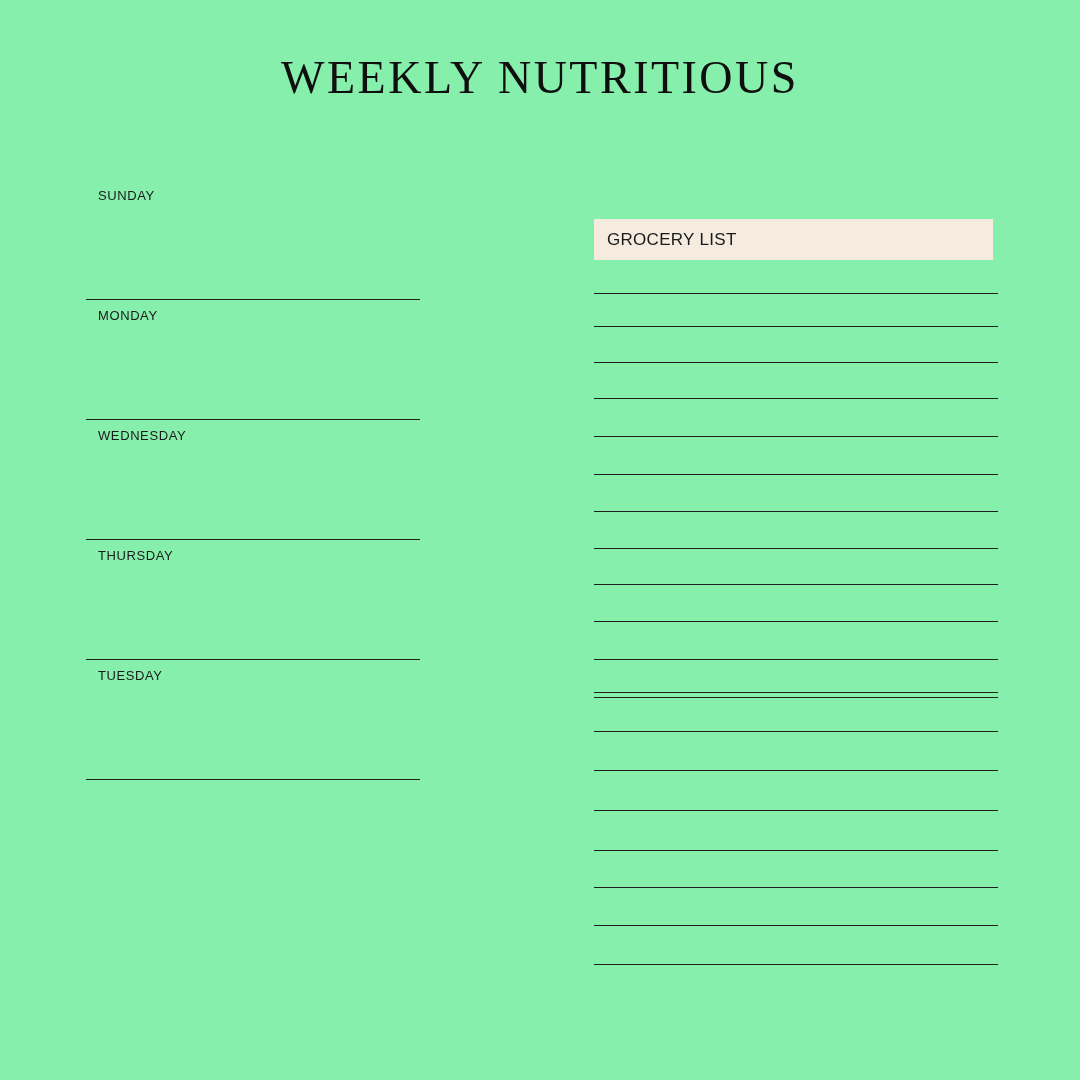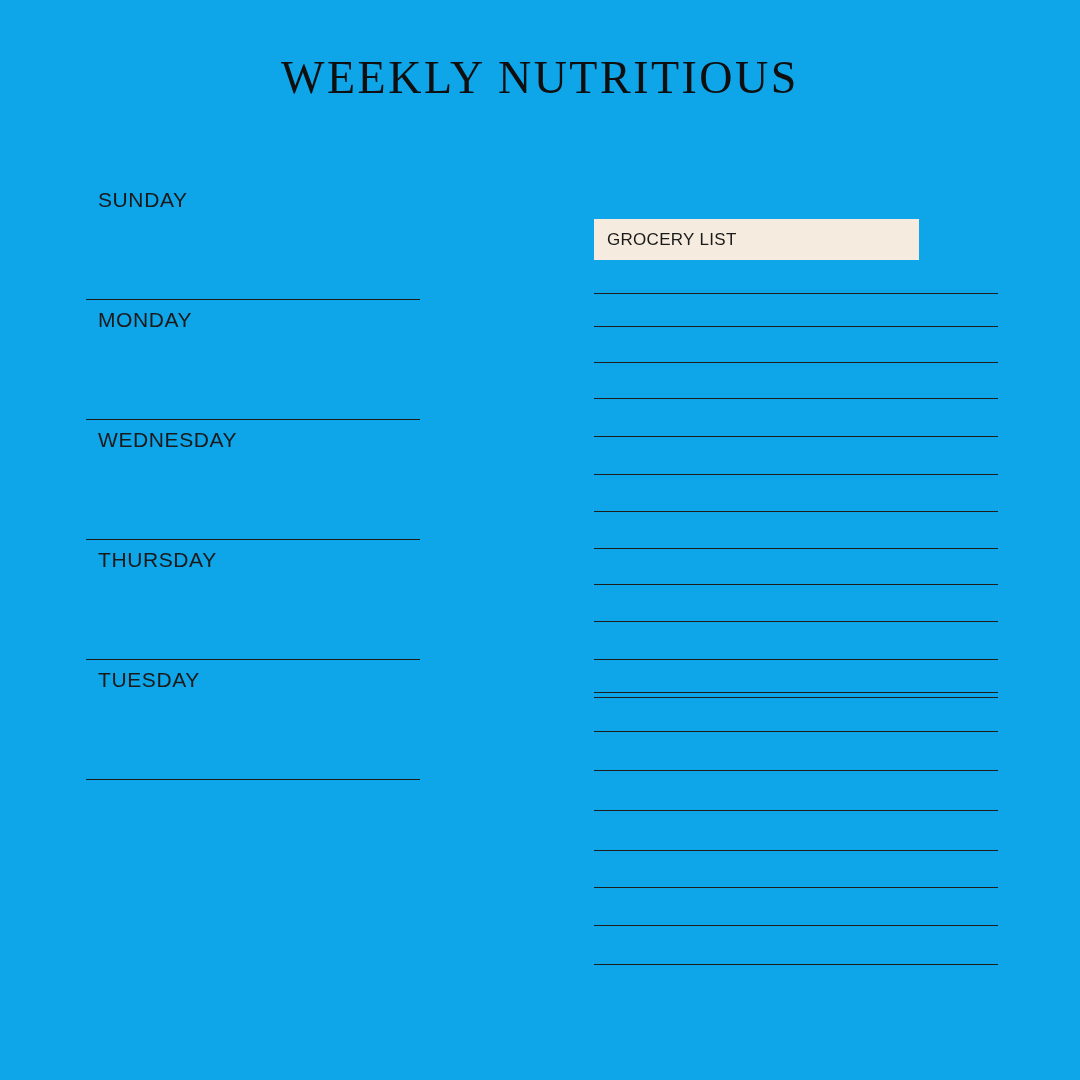--- a/index.html
+++ b/index.html
@@ -12,21 +12,21 @@
     height: 1080px;
     position: relative;
     font-family: "Liberation Sans", sans-serif;
     color: #1a1a1a;
     overflow: hidden;
   }
 
   .page {
     position: absolute;
     inset: 0;
-    background: #0ea5e9;
+    background: #86efac;
   }
 
   
   .title-block {
     position: absolute;
     top: 44px;
     left: 0;
     width: 1080px;
     text-align: center;
     font-family: "Liberation Serif", serif;
@@ -47,21 +47,21 @@
     width: 334px;
   }
   .day-row {
     position: relative;
     height: 120px;
   }
   .day-label {
     position: absolute;
     top: 8px;
     left: 12px;
-    font-size: 21px;
+    font-size: 13px;
     letter-spacing: 0.6px;
     color: #1a1a1a;
     white-space: nowrap;
   }
   .day-rule {
     position: absolute;
     left: 0;
     bottom: 0;
     width: 334px;
     height: 0;
@@ -69,21 +69,21 @@
   }
 
   
   .grocery {
     position: absolute;
     left: 594px;
     top: 219px;
     width: 404px;
   }
   .grocery-header {
-    width: 325px;
+    width: 399px;
     height: 41px;
     background: #f5ecdf;
     display: flex;
     align-items: center;
   }
   .grocery-header span {
     padding-left: 13px;
     font-size: 17px;
     letter-spacing: 0.3px;
     color: #1a1a1a;

